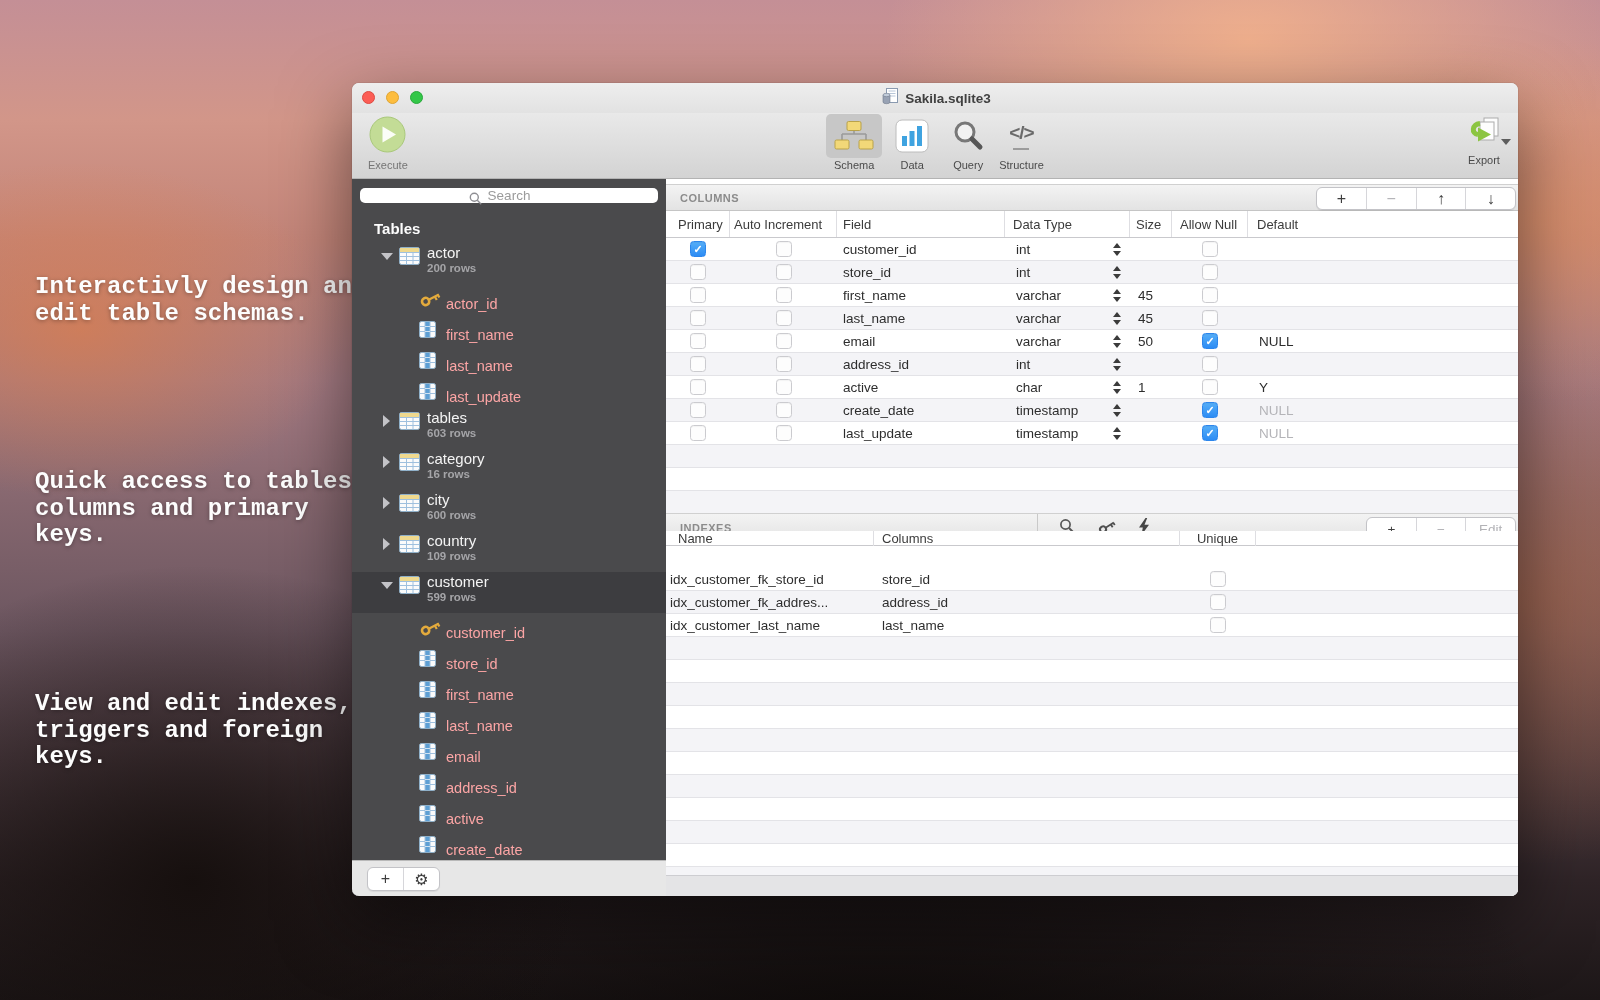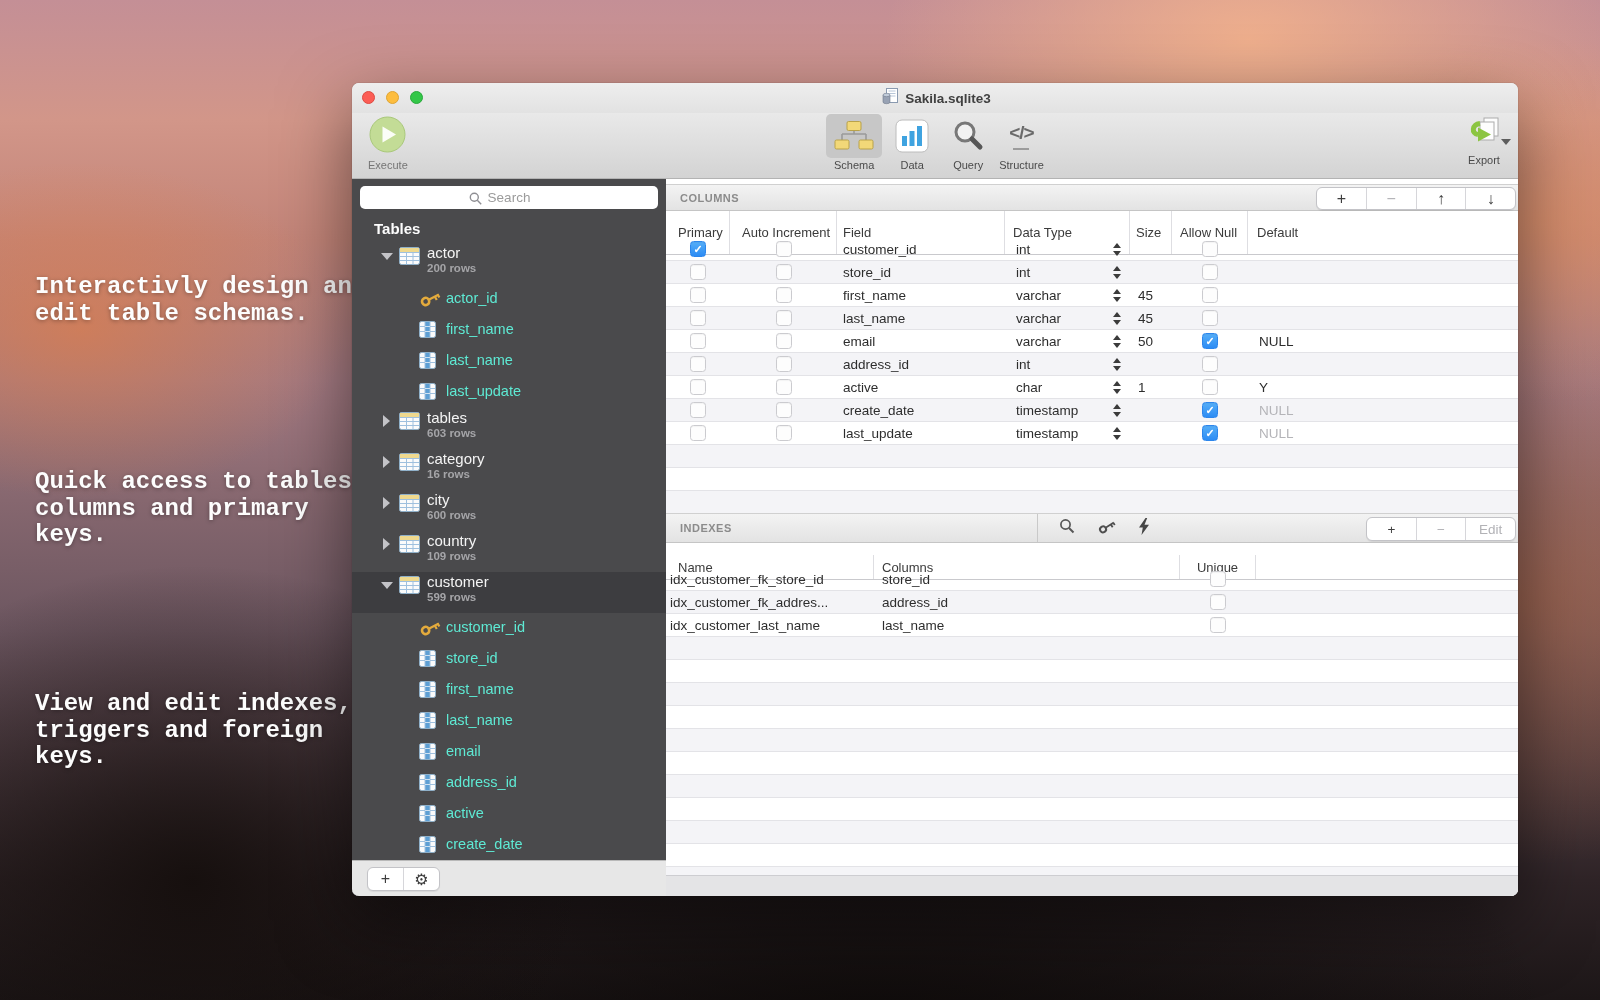--- a/index.html
+++ b/index.html
@@ -53,40 +53,40 @@
   .export { position:absolute; right:16px; top:2px; }
   .caret { position:absolute; right:-9px; bottom:8px; width:0; height:0;
            border-left:5px solid transparent; border-right:5px solid transparent;
            border-top:6px solid #5d5d5d; }
 
   .content { position:absolute; left:0; top:96px; right:0; bottom:0; display:flex; }
 
   
   .sidebar { position:relative; width:314px; background:#4a4a4c; flex:none; }
   .searchwrap { position:absolute; left:8px; right:8px; top:7px; height:23px; }
-  .searchwrap input { width:100%; height:23px; border:none; border-radius:5px; background:#fff;
+  .searchwrap input { width:100%; height:15px; border:none; border-radius:5px; background:#fff;
                       text-align:center; font-size:13.5px; color:#444; outline:none;
                       font-family:"Liberation Sans",sans-serif; }
   .searchwrap input::placeholder { color:#9b9b9b; }
   .searchicon { position:absolute; left:calc(50% - 40px); top:5px; pointer-events:none; }
   .tablestitle { position:absolute; left:22px; top:41px; color:#fdfdfd; font-size:15px; font-weight:bold; }
   .tree { position:absolute; left:0; right:0; top:64px; bottom:36px; overflow:hidden; }
   .trow { position:relative; width:100%; }
   .trow.table { height:41px; }
   .trow.col { height:31px; }
   .trow.sel { background:#3d3d40; }
   .tri { position:absolute; left:29px; top:10px; width:0; height:0; }
   .tri-down { border-left:6px solid transparent; border-right:6px solid transparent; border-top:7px solid #c3c3c7; }
   .tri-right { border-top:6px solid transparent; border-bottom:6px solid transparent; border-left:7px solid #c3c3c7; top:7px; left:31px; }
   .ticon { position:absolute; left:47px; top:4px; }
   .tlabels { position:absolute; left:75px; top:1px; }
   .tname { color:#f4f4f4; font-size:15px; }
   .trows { color:#a5a5a8; font-size:11.5px; font-weight:bold; margin-top:1px; }
   .cicon { position:absolute; left:67px; top:6px; }
-  .cname { position:absolute; left:94px; top:6px; color:#5eead4; font-size:14.5px; }
+  .cname { position:absolute; left:94px; top:12px; color:#fca5a5; font-size:14.5px; }
   .sidebottom { position:absolute; left:0; right:0; bottom:0; height:36px; background:#e7e7e7;
                 border-top:1px solid #b9b9b9; }
   .sidebtngroup { position:absolute; left:15px; top:6px; width:73px; height:24px; }
 
   
   .main { position:relative; flex:1; background:#fff; }
   .panelhead { position:relative; background:linear-gradient(#f3f3f3,#e3e3e3);
                border-top:1px solid #d0d0d0; border-bottom:1px solid #c5c5c5; }
   .paneltitle { position:absolute; left:14px; top:50%; transform:translateY(-50%);
                 font-size:11px; font-weight:bold; color:#8b8b8b; letter-spacing:.5px; }
@@ -100,27 +100,27 @@
   .seg.dis { color:#b2b2b6; }
   .seg.small { font-size:13.5px; }
   .colbtns { right:2px; top:2px; width:200px; height:23px; }
   .idxbtns { right:2px; top:3px; width:150px; height:24px; }
   .idxtools { position:absolute; left:371px; top:0; bottom:0; display:flex; align-items:center; gap:22px;
               border-left:1px solid #c9c9c9; padding-left:21px; }
 
   .cgrid { display:grid; grid-template-columns:64px 107px 168px 125px 42px 76px 1fr; }
   .igrid { display:grid; grid-template-columns:208px 306px 76px 1fr; }
   .gridhead { position:absolute; left:0; right:0; background:#fff; border-bottom:1px solid #c9c9cd; }
-  .cols-gridhead { top:32px; height:44px; }
-  .idx-gridhead { top:376px; height:25px; }
+  .cols-gridhead { top:32px; height:27px; }
+  .idx-gridhead { top:352px; height:15px; }
   .gridhead .hc { display:flex; align-items:center; font-size:13px; color:#3b3b3b;
                   border-right:1px solid #dedee2; height:100%; }
   .gridhead .hc:last-child { border-right:none; }
   .hpad12 { padding-left:12px; } .hpad8 { padding-left:8px; } .hpad6 { padding-left:6px; }
-  .hpad4 { padding-left:4px;margin-left:8px; } .hpad9 { padding-left:9px; } .hcenter { justify-content:center; }
+  .hpad4 { padding-left:4px; } .hpad9 { padding-left:9px; } .hcenter { justify-content:center; }
 
   .rows { position:absolute; left:0; right:0; overflow:hidden; }
   .cols-rows { top:59px; height:275px; }
   .idx-rows { top:389px; height:307px; }
   .grow { height:23px; border-bottom:1px solid #e3e3e7; align-items:center; font-size:13.5px; color:#2d2d2d; }
   .rows > .grow:nth-child(even) { background:#f4f4f7; }
   .cell { display:flex; align-items:center; height:100%; }
   .ccenter { justify-content:center; }
   .cpad6 { padding-left:6px; } .cpad8 { padding-left:8px; } .cpad11 { padding-left:11px; } .cpad12 { padding-left:4px; }
   .typecell { justify-content:space-between; padding-left:11px; padding-right:9px; }

